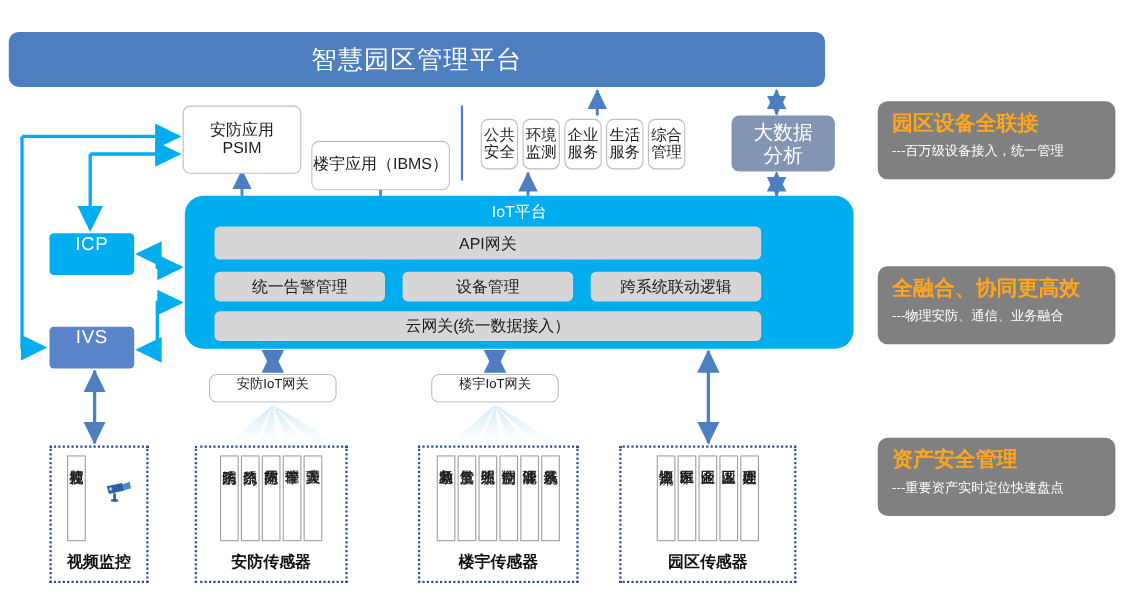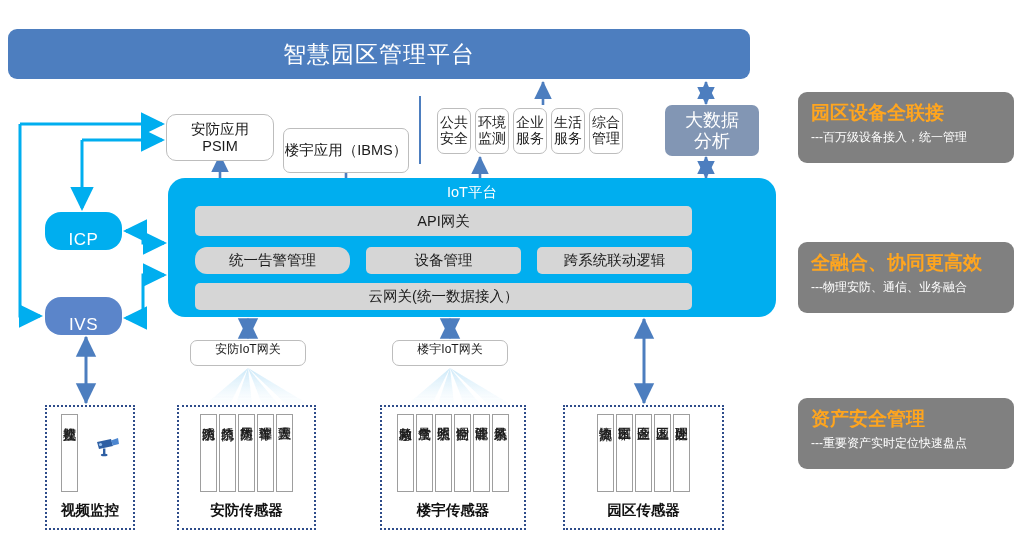--- a/index.html
+++ b/index.html
@@ -14,57 +14,57 @@
     color:#ffffff;font-size:23px;display:flex;align-items:center;justify-content:center;
     letter-spacing:1px;
   }
 
   
   .appbox{
     background:#ffffff;border:1px solid #bdbdbd;border-radius:7px;
     color:#1b1b1b;display:flex;align-items:center;justify-content:center;
     text-align:center;line-height:1.12;
   }
-  .app-psim{left:166px;top:114px;width:108px;height:47px;font-size:14.5px;border-radius:10px;}
+  .app-psim{left:166px;top:96px;width:108px;height:62px;font-size:14.5px;}
   .app-ibms{left:283px;top:108px;width:126px;height:45px;font-size:14.5px;margin-top:20px;}
   .app-sm{width:34px;height:46px;top:108px;font-size:14px;margin-left:12px;}
   .app-sm .two{display:block;}
   .app1{left:425px;} .app2{left:463px;} .app3{left:501px;} .app4{left:539px;} .app5{left:577px;}
 
   .bigdata{
     left:665px;top:105px;width:94px;height:51px;
     background:#8296B4;border-radius:7px;color:#ffffff;font-size:18px;
     display:flex;align-items:center;justify-content:center;text-align:center;line-height:1.15;
   }
 
   .divider{left:419px;top:96px;width:2px;height:68px;background:#4D7EBF;}
 
   
   .node{
-    border-radius:16px;color:#ffffff;display:flex;align-items:flex-end;justify-content:center;
+    border-radius:4px;color:#ffffff;display:flex;align-items:flex-start;justify-content:center;
     font-size:17px;letter-spacing:.6px;
   }
   .node-icp{left:45px;top:212px;width:77px;height:38px;background:#00AEEF;}
   .node-ivs{left:45px;top:297px;width:77px;height:38px;background:#5B85CA;}
 
   
   .iot{
     left:168px;top:178px;width:608px;height:139px;
     background:#00AEEF;border-radius:17px;
   }
   .iot-title{
     position:absolute;left:0;top:5px;width:100%;text-align:center;
     color:#ffffff;font-size:14.5px;
   }
   .inner{
     position:absolute;background:#D6D6D6;border-radius:5px;
     color:#1b1b1b;font-size:14.5px;display:flex;align-items:center;justify-content:center;
   }
   .i-api{left:27px;top:28px;width:497px;height:30px;}
-  .i-alarm{left:27px;top:69px;width:155px;height:27px;border-radius:12px;}
+  .i-alarm{left:27px;top:69px;width:155px;height:27px;}
   .i-dev{left:198px;top:69px;width:155px;height:27px;}
   .i-cross{left:369px;top:69px;width:155px;height:27px;}
   .i-cloud{left:27px;top:105px;width:497px;height:27px;}
 
   
   .gw{
     background:#ffffff;border:1px solid #bdbdbd;border-radius:7px;
     font-size:12px;color:#1b1b1b;display:flex;align-items:flex-start;justify-content:center;
   }
   .gw1{left:190px;top:340px;width:116px;height:26px;}

